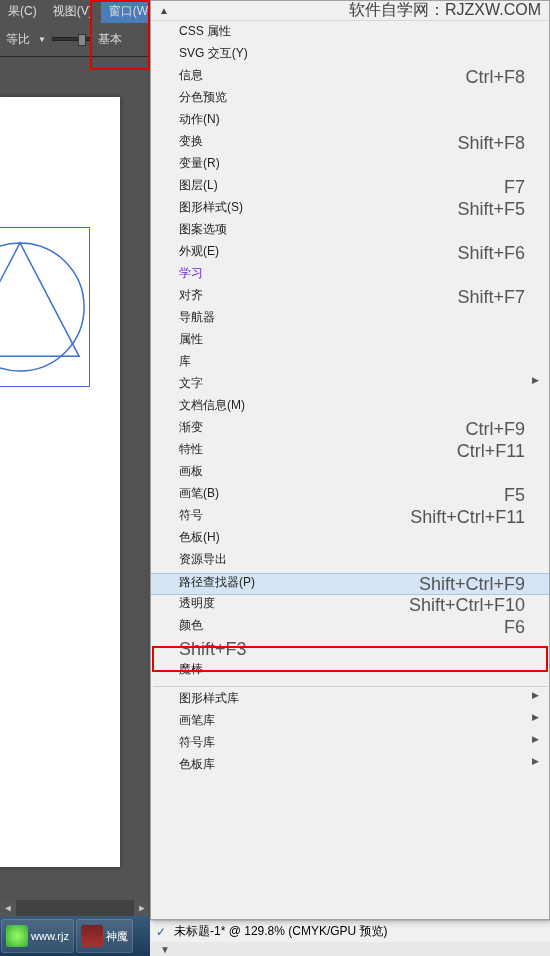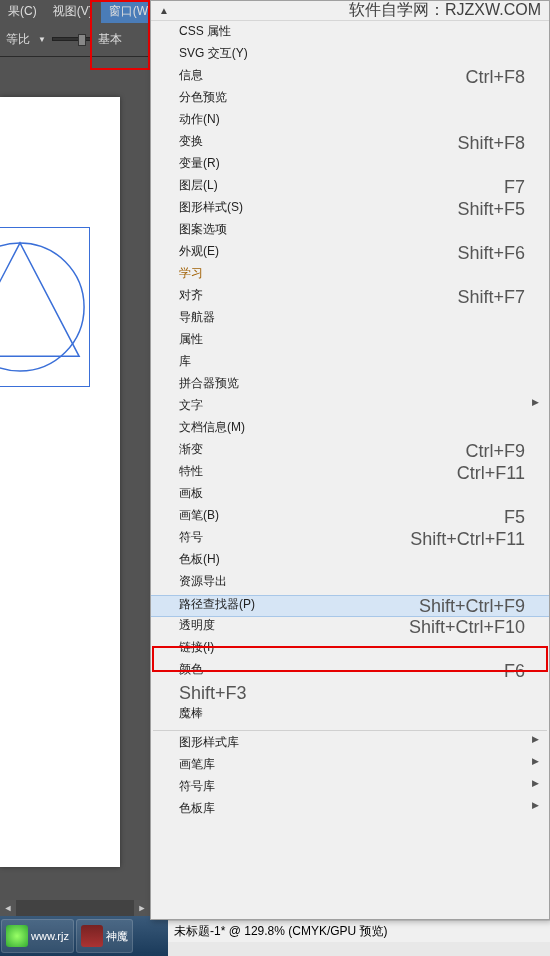--- a/index.html
+++ b/index.html
@@ -113,21 +113,21 @@
     padding: 2px 0;
   }
   .menu-row {
     display: flex;
     height: 22px;
     padding: 0 24px 0 28px;
     cursor: default;
     position: relative;
     color:#222;
   }
-  .menu-row.disabled { color: #a16207; }
+  .menu-row.disabled { color: #6d28d9; }
   .menu-row .label { flex: 1; }
   .menu-row .shortcut { color: #555; font-size: 18px; }
   .menu-row .submenu-arrow {
     position: absolute;
     right: 10px;
     font-size: 9px;
     color: #555;
   }
   .menu-sep {
     height: 1px;
@@ -157,21 +157,21 @@
   .bottom-scroll{
     position:absolute;left:150px;bottom:0;width:400px;height:14px;background:#e8e8e8;
     display:flex;align-items:center;
   }
   .bottom-scroll .down-arrow{margin-left:10px;font-size:10px;color:#555;}
 
   .taskbar {
     position: absolute;
     left: 0;
     bottom: 0;
-    width: 168px;
+    width: 150px;
     height: 40px;
     background: linear-gradient(#3a5a7a,#1a3a5a);
     display: flex;
     align-items: center;
   }
   .taskbar .tb-btn{
     height:34px;margin:0 1px;background:rgba(255,255,255,0.1);border:1px solid rgba(255,255,255,0.15);
     border-radius:3px;display:flex;align-items:center;padding:0 4px;color:#fff;font-size:11px;
   }
   .taskbar .tb-icon{width:22px;height:22px;border-radius:3px;margin-right:3px;}
@@ -270,23 +270,20 @@
       <div class="menu-row">
         <span class="label">导航器</span>
       </div>
       <div class="menu-row">
         <span class="label">属性</span>
       </div>
       <div class="menu-row">
         <span class="label">库</span>
       </div>
       <div class="menu-row">
-        <span class="label">拼合器预览</span>
-      </div>
-      <div class="menu-row">
         <span class="label">文字</span>
         <span class="submenu-arrow">▶</span>
       </div>
       <div class="menu-row">
         <span class="label">文档信息(M)</span>
       </div>
       <div class="menu-row">
         <span class="label">渐变</span>
         <span class="shortcut">Ctrl+F9</span>
       </div>
@@ -311,23 +308,20 @@
       <div class="menu-row">
         <span class="label">资源导出</span>
       </div>
       <div class="menu-row highlight">
         <span class="label">路径查找器(P)</span>
         <span class="shortcut">Shift+Ctrl+F9</span>
       </div>
       <div class="menu-row">
         <span class="label">透明度</span>
         <span class="shortcut">Shift+Ctrl+F10</span>
-      </div>
-      <div class="menu-row">
-        <span class="label">链接(I)</span>
       </div>
       <div class="menu-row">
         <span class="label">颜色</span>
         <span class="shortcut">F6</span>
       </div>
       <div class="menu-row">
         <span class="shortcut">Shift+F3</span>
       </div>
       <div class="menu-row">
         <span class="label">魔棒</span>

